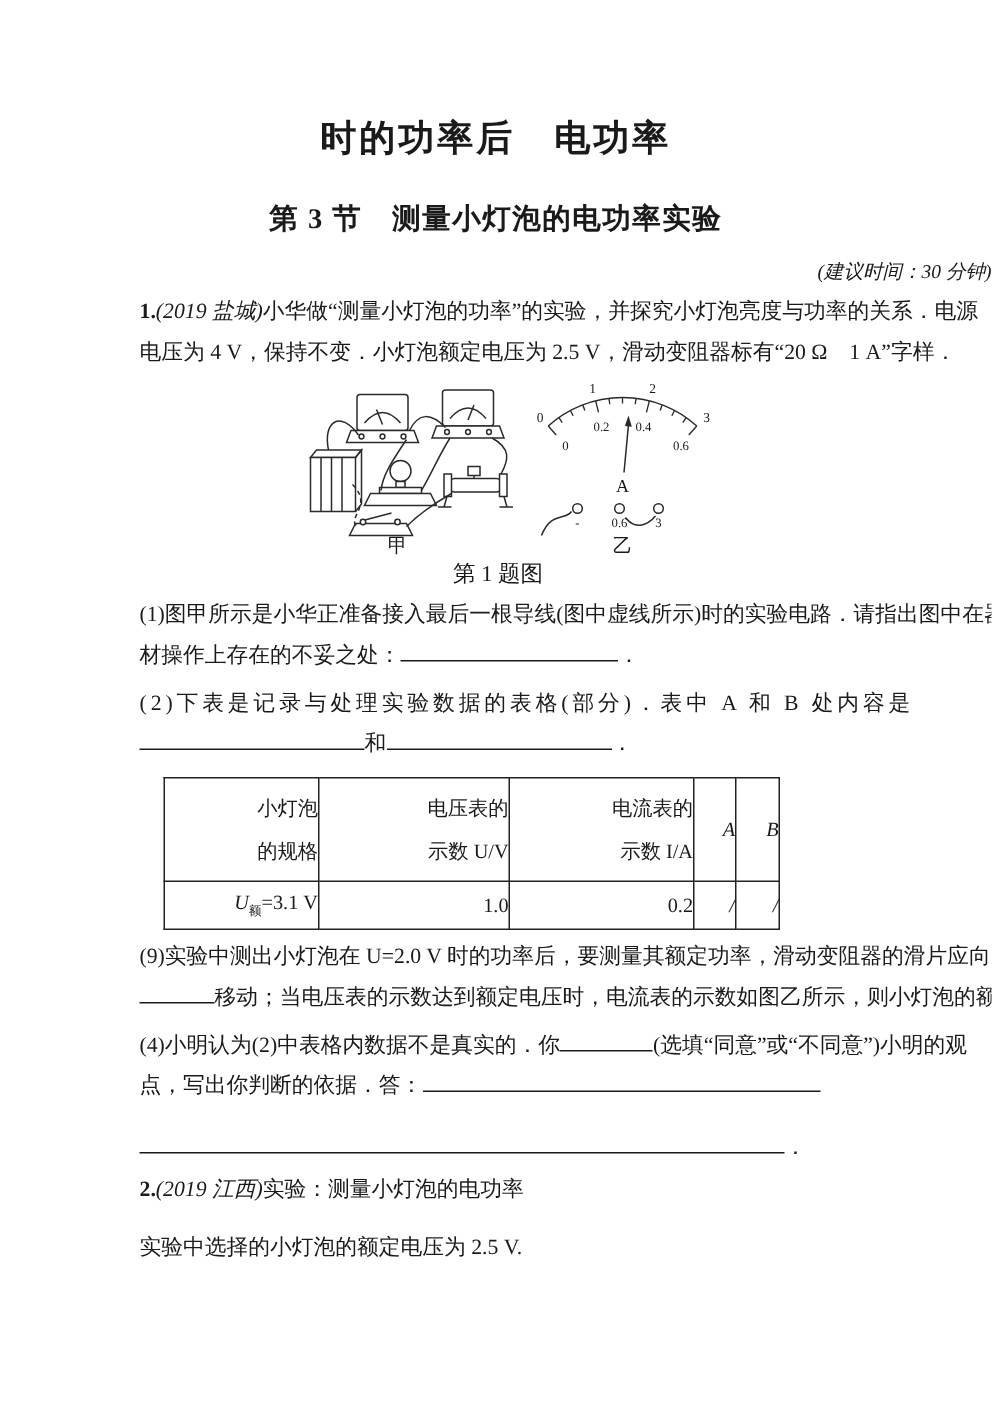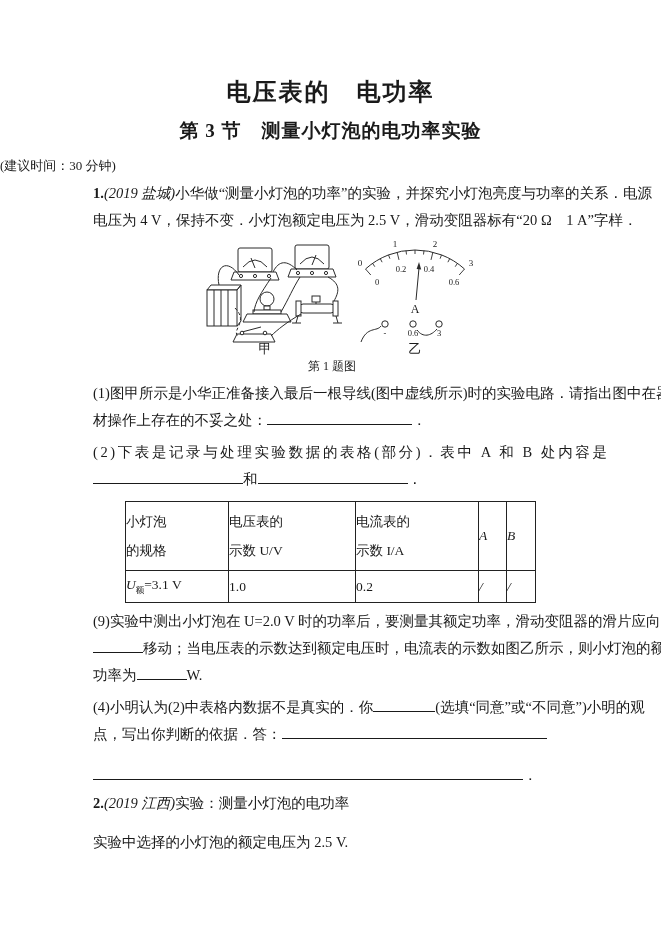--- a/index.html
+++ b/index.html
@@ -2,53 +2,53 @@
 <html><head>
 <meta charset="utf-8">
 <style>
   html,body{margin:0;padding:0;}
   body{
     width:661px;height:935px;background:#ffffff;color:#1a1a1a;
     font-family:"Liberation Serif","DejaVu Serif",serif;
     overflow:hidden;position:relative;
   }
   .chapter-title{margin:76px 0 0;text-align:center;font-size:24px;font-weight:bold;letter-spacing:2px;}
-  .section-title{margin:10px 0 0;text-align:center;font-size:19px;font-weight:bold;letter-spacing:1px;}
-  .time-hint{margin:13px 0 0;text-align:left;font-size:13px;}
+  .section-title{margin:25px 0 0;text-align:center;font-size:19px;font-weight:bold;letter-spacing:1px;}
+  .time-hint{margin:13px 0 0;text-align:right;font-size:13px;font-style:italic;}
   .content{width:478px;margin-left:93px;font-size:14.5px;}
   .ln{line-height:27px;white-space:nowrap;}
   .para{margin-top:5px;}
   .qnum{font-weight:bold;}
   .src{font-style:italic;}
   .spread{letter-spacing:2.6px;}
   .blank{display:inline-block;border-bottom:1.2px solid #1a1a1a;height:1em;vertical-align:baseline;}
   .w50{width:50px}.w60{width:62px}.w145{width:145px}.w150{width:150px}.w265{width:265px}.w430{width:430px}
   .figure-row{display:flex;align-items:flex-start;margin:4px 0 0 88px;}
-  .figure-caption{margin-top:2px;text-align:center;font-size:12px;}
+  .figure-caption{margin-top:2px;text-align:center;font-size:15px;}
   svg{display:block;}
   .sk{stroke:#2a2a2a;fill:none;stroke-width:1;}
   .skf{stroke:#2a2a2a;fill:#ffffff;stroke-width:1;}
   .tick{stroke:#2a2a2a;stroke-width:0.9;}
   .dial-num{font-size:9px;fill:#1a1a1a;text-anchor:middle;}
   .dial-num-sm{font-size:8.5px;fill:#1a1a1a;text-anchor:middle;}
   .fig-label{font-size:13px;fill:#1a1a1a;text-anchor:middle;}
-  table{border-collapse:collapse;margin:8px 0 0 32px;table-layout:fixed;text-align:left;font-size:13.5px;}
+  table{border-collapse:collapse;margin:8px 0 0 16px;table-layout:fixed;text-align:right;font-size:13.5px;}
   td{border:1.4px solid #222;padding:0;}
   .th-cell{height:68px;}
   .th-cell .l{line-height:29px;}
   .data-row td{height:31px;}
   .ital{font-style:italic;}
   sub.spec{font-size:8.5px;}
 </style>
 </head>
 <body>
 
 <div>
 
-  <div class="chapter-title">电压表的　电功率</div>
+  <div class="chapter-title">时的功率后　电功率</div>
   <div class="section-title">第 3 节　测量小灯泡的电功率实验</div>
   <div class="time-hint">(建议时间：30 分钟)</div>
 
   <div class="content">
 
     <div class="para">
       <div class="ln"><span class="qnum">1.</span><span class="src">(2019 盐城)</span><span>小华做“测量小灯泡的功率”的实验，并探究小灯泡亮度与功率的关系．电源</span></div>
       <div class="ln">电压为 4 V，保持不变．小灯泡额定电压为 2.5 V，滑动变阻器标有“20 Ω　1 A”字样．</div>
     </div>
 
@@ -216,21 +216,20 @@
           <td>0.2</td>
           <td class="ital">/</td>
           <td class="ital">/</td>
         </tr>
       </tbody>
     </table>
 
     <div class="para">
       <div class="ln">(9)实验中测出小灯泡在 U=2.0 V 时的功率后，要测量其额定功率，滑动变阻器的滑片应向</div>
       <div class="ln"><span class="blank w50"></span><span>移动；当电压表的示数达到额定电压时，电流表的示数如图乙所示，则小灯泡的额定</span></div>
-      <div class="ln"><span>功率为</span><span class="blank w50"></span><span>W.</span></div>
     </div>
 
     <div class="para">
       <div class="ln"><span>(4)小明认为(2)中表格内数据不是真实的．你</span><span class="blank w60"></span><span>(选填“同意”或“不同意”)小明的观</span></div>
       <div class="ln"><span>点，写出你判断的依据．答：</span><span class="blank w265"></span></div>
     </div>
 
     <div class="para" style="margin-top:14px">
       <div class="ln"><span class="blank w430"></span><span>．</span></div>
     </div>

